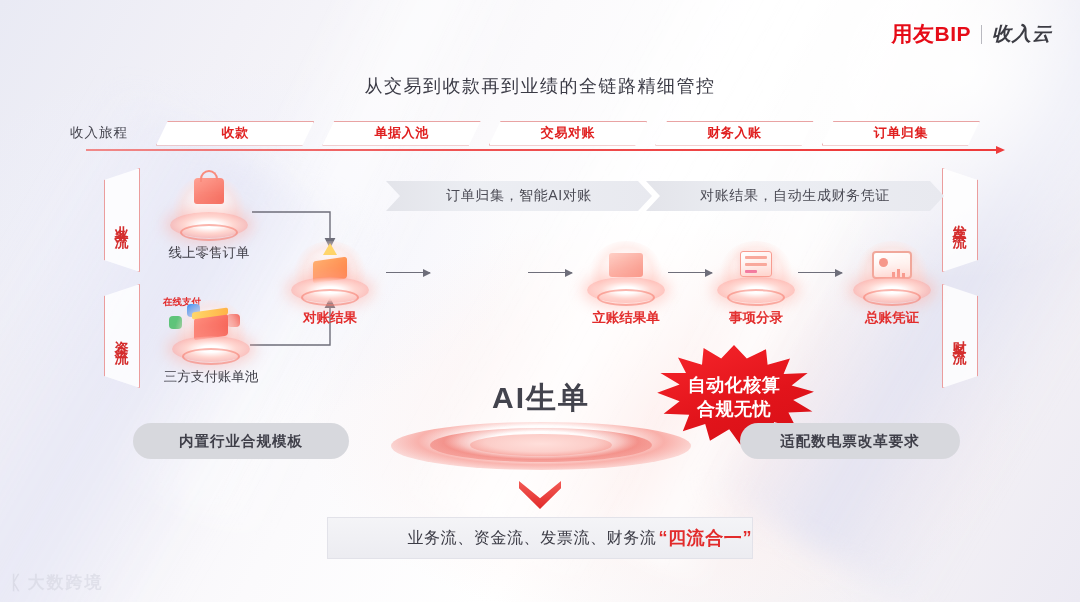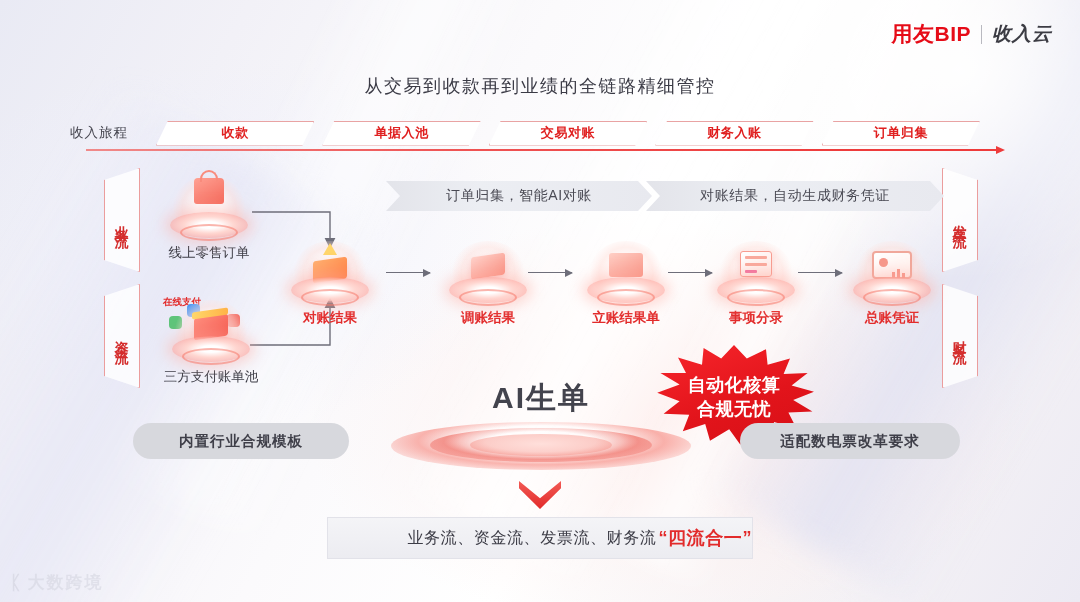--- a/index.html
+++ b/index.html
@@ -277,31 +277,20 @@
       <div class="bolt"></div>
       <div class="obj" style="top:18px;">
           <div class="box3d orange"></div>
         </div>
       <div class="disc"></div>
         <div class="disc2"></div>
     </div>
     <div class="cap">对账结果</div>
   </div>
 
-  <div class="node red" id="node-adjust">
-    <div class="art">
-      <div class="glow"></div>
-      <div class="obj" style="top:14px;">
-          <div class="box3d pale"></div>
-        </div>
-      <div class="disc"></div>
-        <div class="disc2"></div>
-    </div>
-    <div class="cap">调账结果</div>
-  </div>
 
   <div class="node red" id="node-setup">
     <div class="art">
       <div class="glow"></div>
       <div class="obj" style="top:12px;">
         <div style="width:34px;height:24px;background:linear-gradient(150deg,#ffcfc6,#f89384);border-radius:3px;"></div>
       </div>
       <div class="disc"></div>
         <div class="disc2"></div>
     </div>

